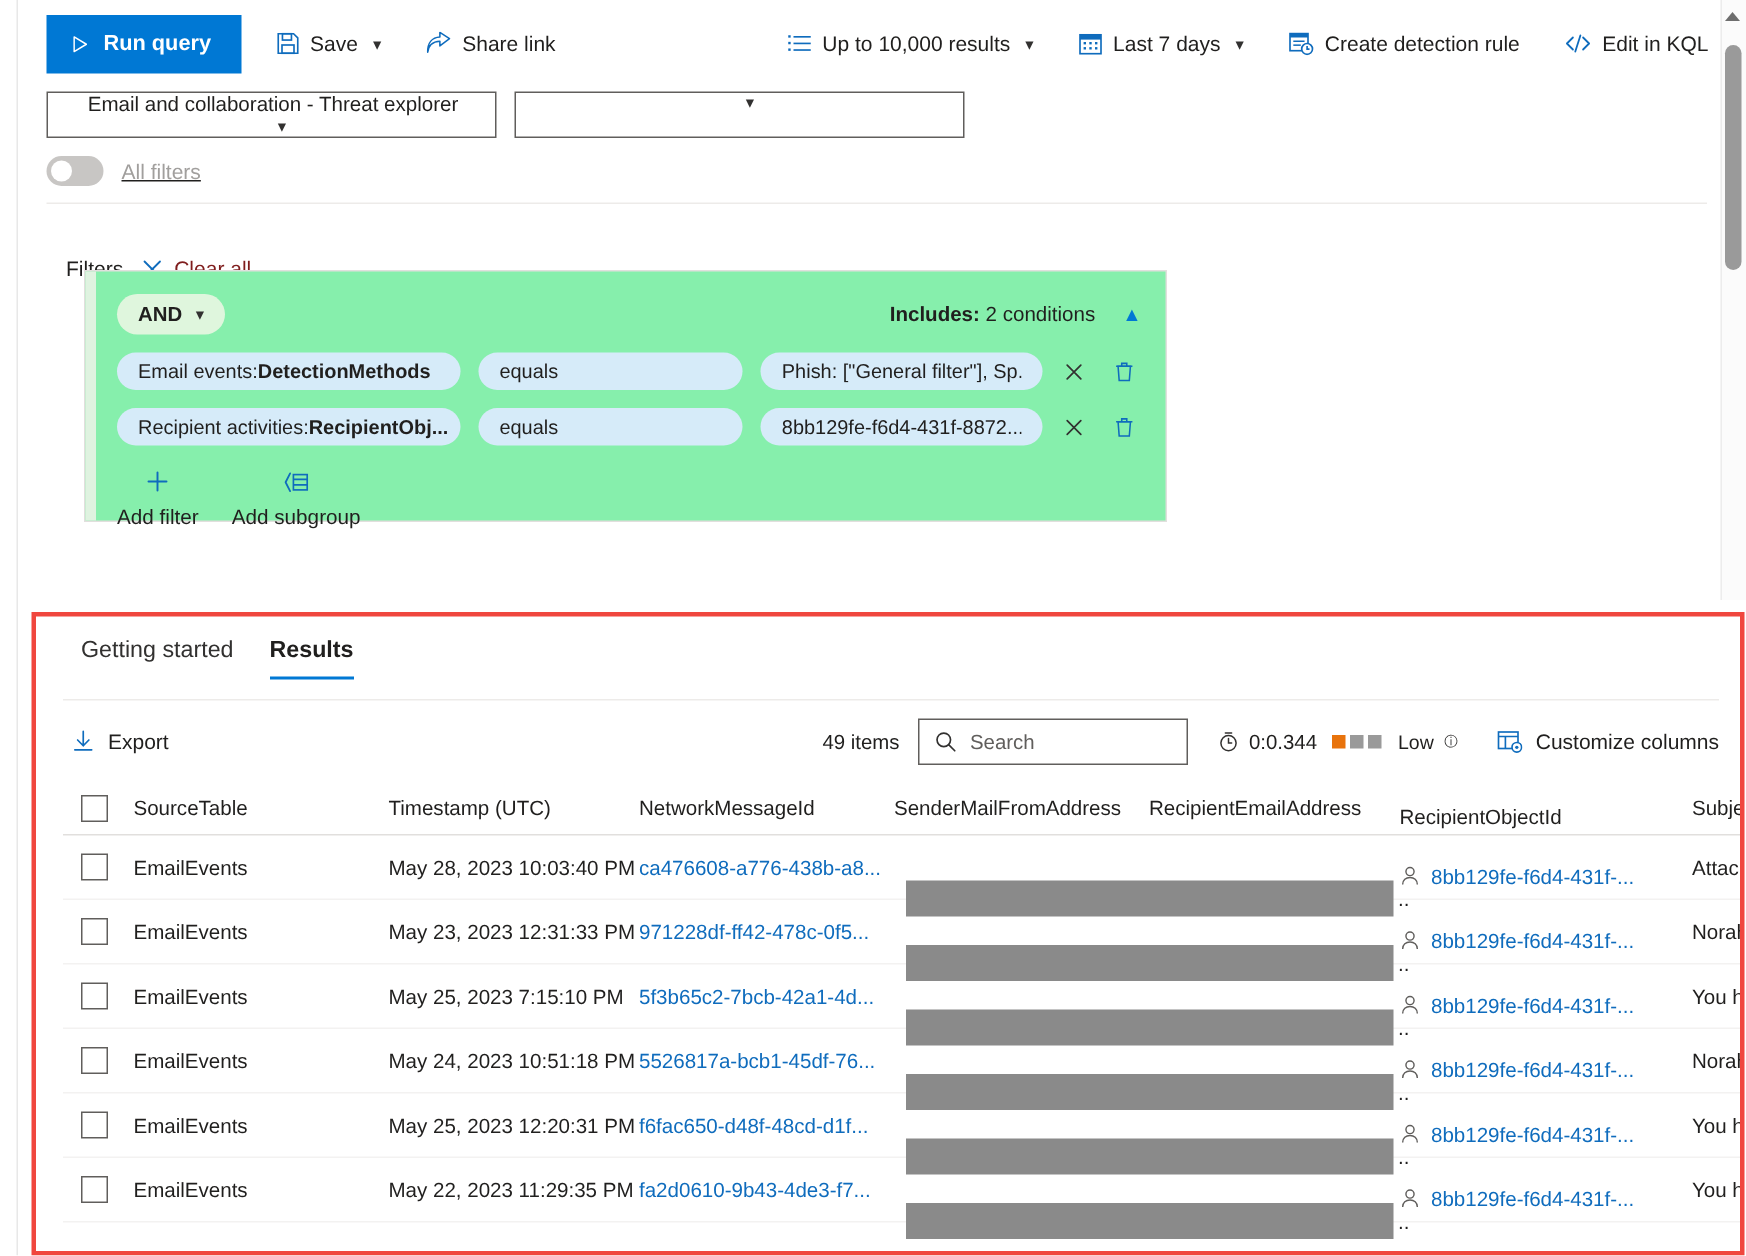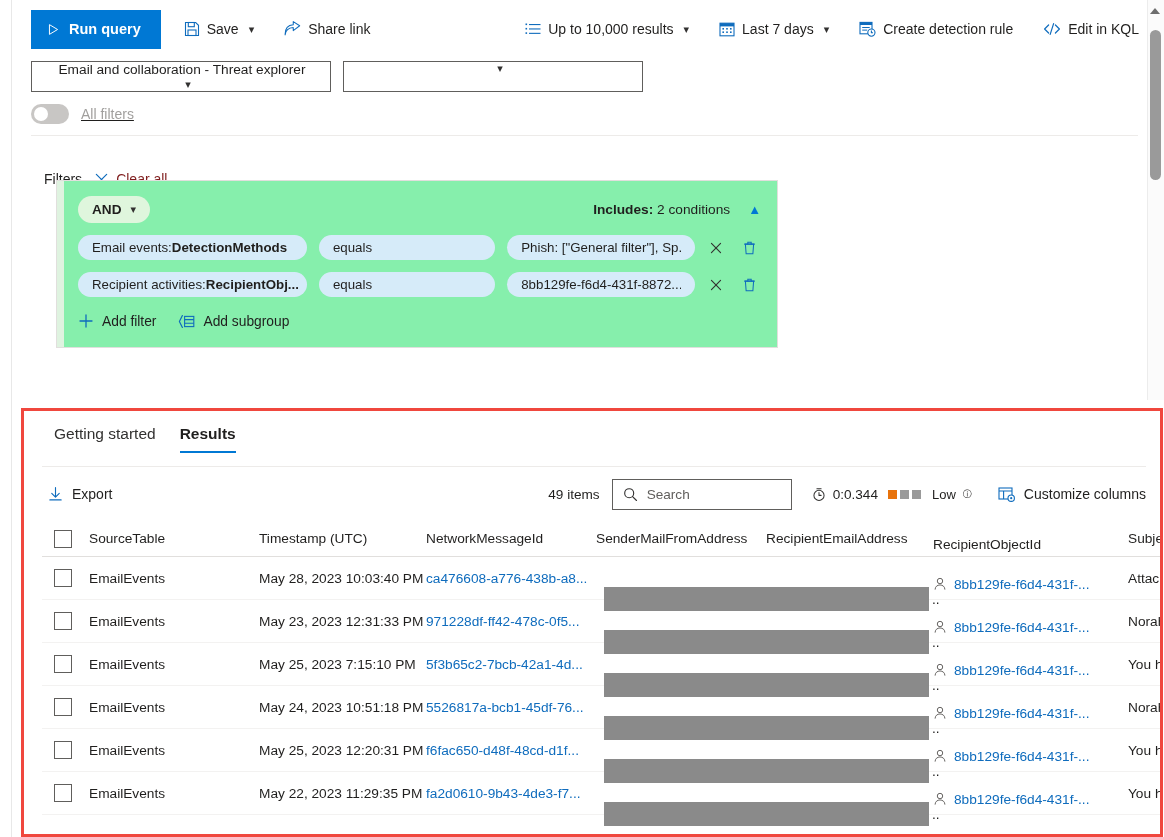--- a/index.html
+++ b/index.html
@@ -109,21 +109,21 @@
     font-size:13.3px; color:#201f1e; white-space:nowrap; overflow:hidden; cursor:pointer;
   }
   .pill b { font-weight:bold; }
   .pill.field { width:234px; }
   .pill.op { width:180px; margin-left:12px; }
   .pill.val { width:192px; margin-left:12px; }
   .x-btn { margin-left:9px; width:24px; height:24px; display:flex; align-items:center; justify-content:center; cursor:pointer; color:#323130; font-size:14px; }
   .trash-btn { margin-left:10px; width:24px; height:24px; display:flex; align-items:center; justify-content:center; cursor:pointer; }
 
   .addrow { display:flex; align-items:center; gap:22px; margin-top:16px; }
-  .addlink { display:flex; align-items:center; gap:8px; font-size:13.8px; color:#201f1e; cursor:pointer; }
+  .addlink { display:flex; align-items:center; gap:8px; font-size:13.8px; color:#201f1e; cursor:pointer;flex-direction:column; }
 
   
   .results-panel {
     position:absolute; left:21px; top:408px; width:1142px; height:429px;
     border:3px solid #f0473e; background:#fff;
   }
   .tabs { position:absolute; left:18px; top:8px; display:flex; gap:0; }
   .tab {
     font-size:15.5px; color:#323130; padding:6px 12px 10px 12px; cursor:pointer;
     position:relative;

